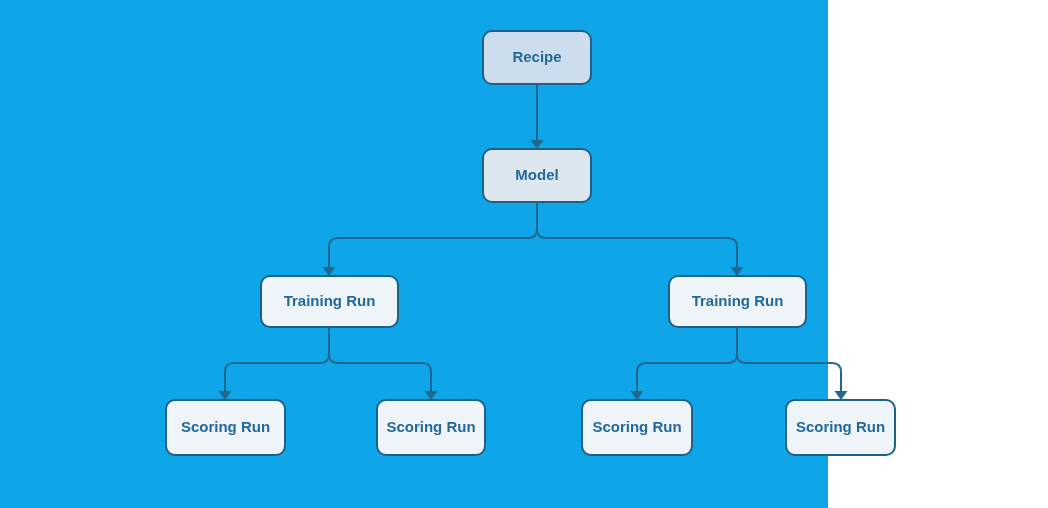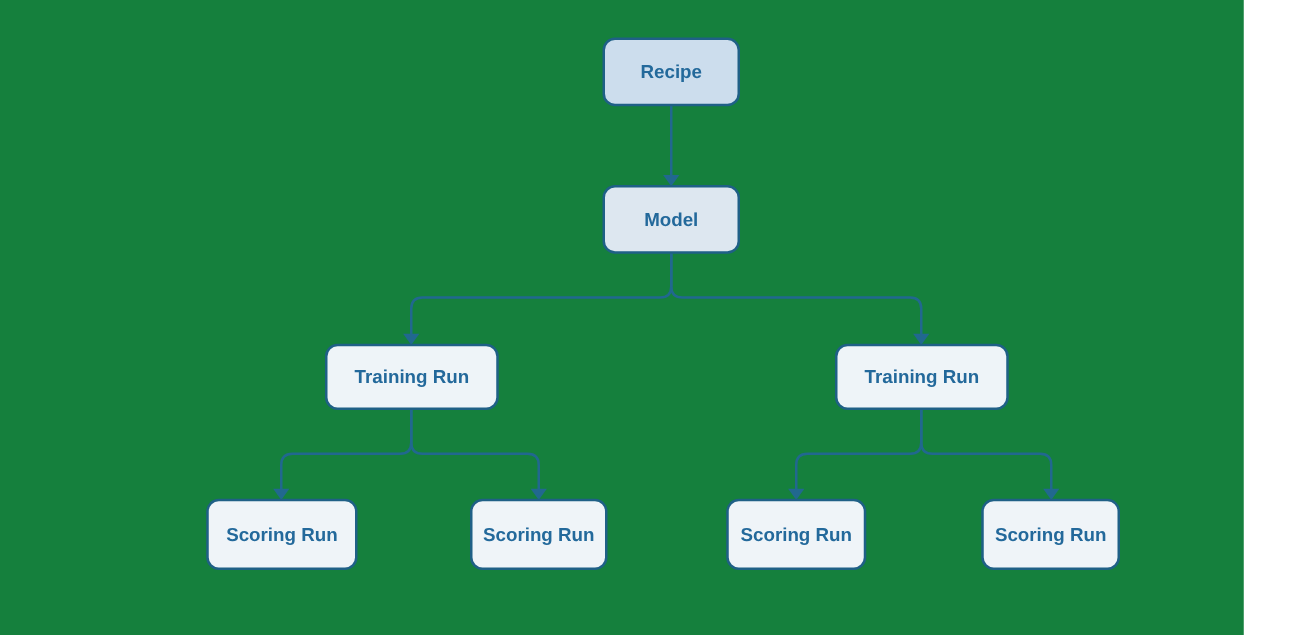--- a/index.html
+++ b/index.html
@@ -8,23 +8,23 @@
     background: #ffffff;
   }
   body {
     width: 1048px;
     height: 508px;
     overflow: hidden;
     font-family: "Liberation Sans", sans-serif;
   }
   #diagram-root {
     position: relative;
-    width: 995px;
+    width: 828px;
     height: 508px;
-    background: #15803d;
+    background: #0ea5e9;
   }
   svg.flow {
     display: block;
     width: 1048px;
     height: 508px;
   }
   .node-rect {
     stroke-width: 2;
   }
   .node-label {

